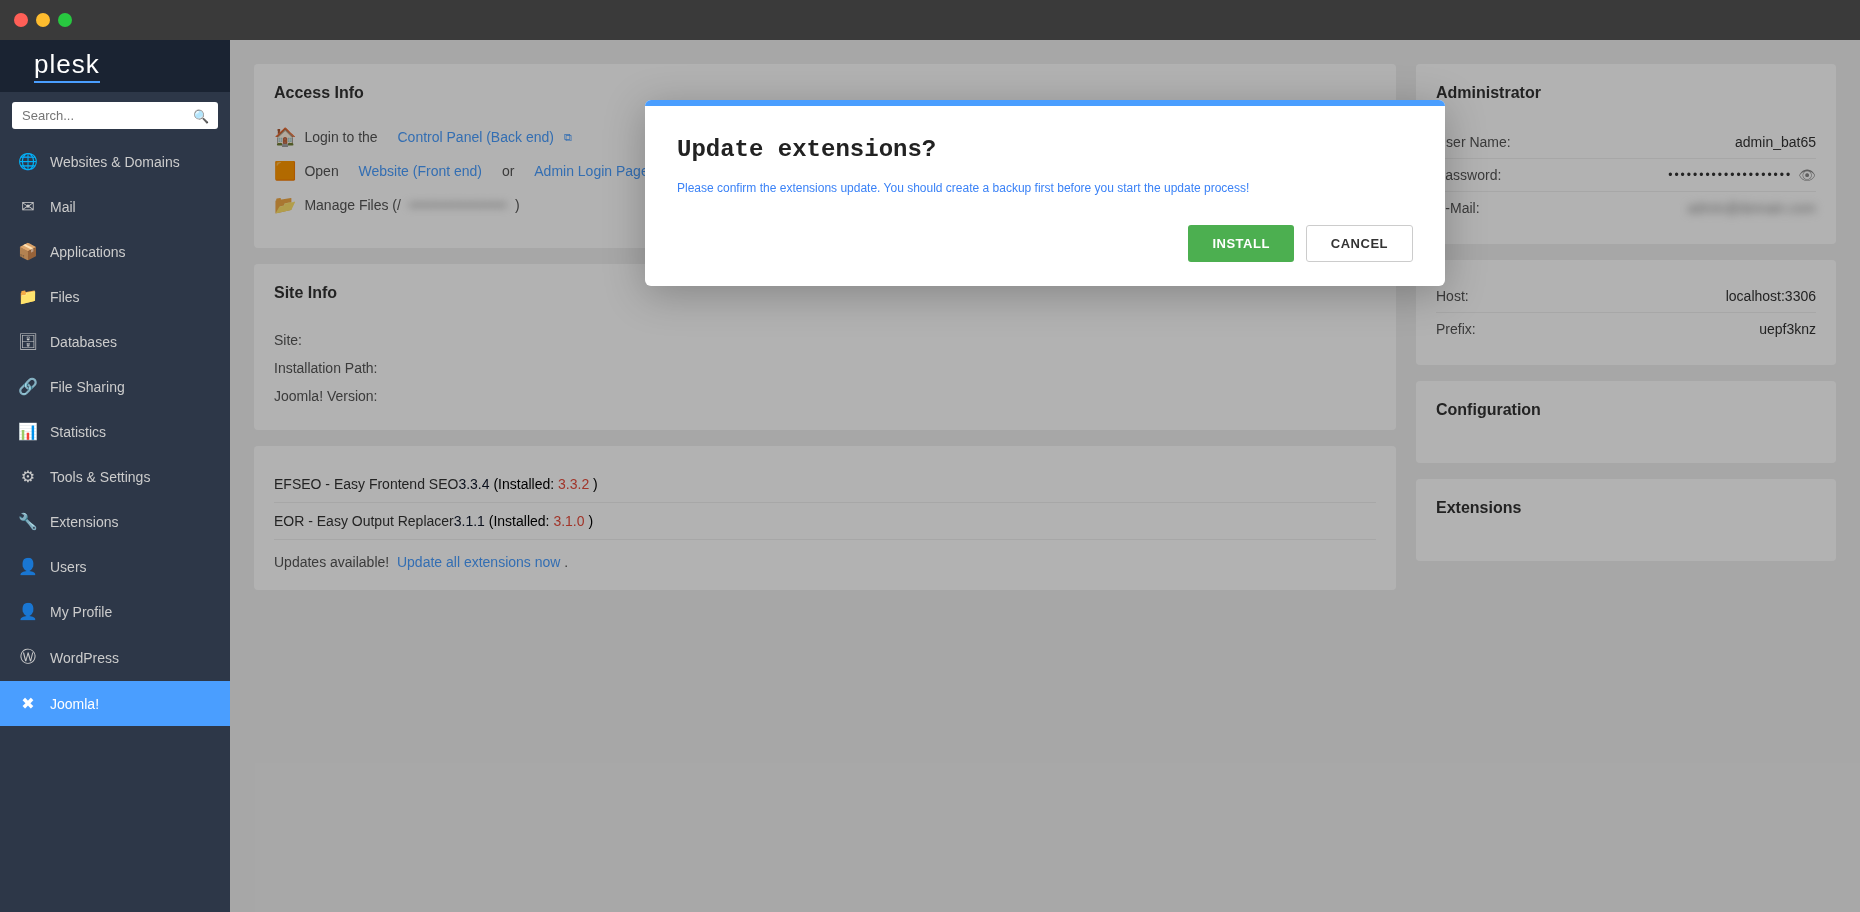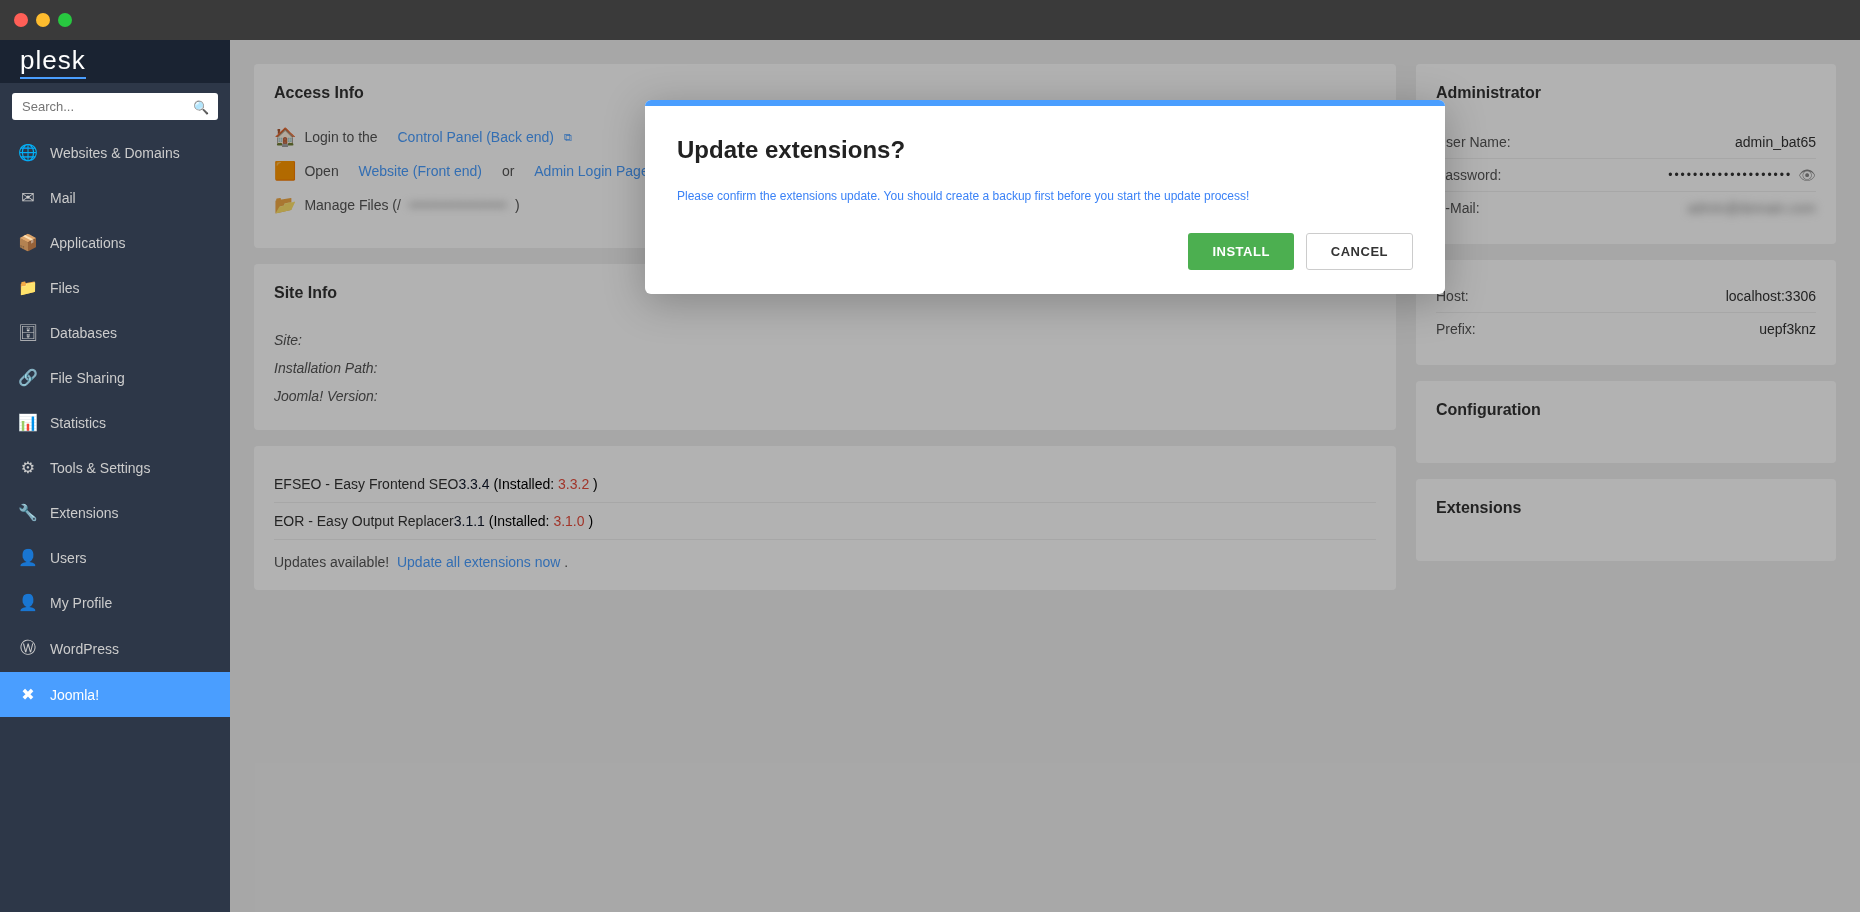--- a/index.html
+++ b/index.html
@@ -31,22 +31,22 @@
     
     .sidebar {
       width: 230px;
       background: #2d3748;
       display: flex;
       flex-direction: column;
       flex-shrink: 0;
     }
     .sidebar-header {
       background: #1a2332;
-      padding: 16px 20px;
-      height: 43px;
+      padding: 16px 34px;
+      height: 52px;
       display: flex;
       align-items: center;
     }
     .plesk-logo {
       color: #fff;
       font-size: 26px;
       font-weight: 300;
       letter-spacing: 1px;
     }
     .plesk-logo span {
@@ -129,21 +129,21 @@
       align-items: center;
       gap: 8px;
       margin-bottom: 12px;
       font-size: 14px;
       color: #555;
     }
     .access-row .icon-img { font-size: 18px; }
     .link-blue { color: #4a9eff; text-decoration: none; cursor: pointer; }
     .ext-icon { font-size: 11px; color: #4a9eff; margin-left: 2px; }
 
-    .info-table { width: 100%; border-collapse: collapse; font-style: italic; }
+    .info-table { width: 100%; border-collapse: collapse; }
     .info-table td { padding: 6px 0; font-size: 14px; }
     .info-table td:first-child { color: #555; width: 160px; font-weight: 500; }
     .info-table td:last-child { color: #333; }
 
     .admin-panel { background: #fff; border-radius: 4px; padding: 20px; margin-bottom: 16px; }
     .admin-row { display: flex; justify-content: space-between; padding: 8px 0; font-size: 14px; border-bottom: 1px solid #f0f0f0; }
     .admin-row:last-child { border-bottom: none; }
     .admin-label { color: #555; font-weight: 500; }
     .admin-value { color: #333; display: flex; align-items: center; gap: 6px; }
     .password-dots { letter-spacing: 2px; font-size: 12px; }
@@ -174,21 +174,21 @@
       border-radius: 6px;
       box-shadow: 0 8px 40px rgba(0,0,0,0.25);
       width: 800px;
       overflow: hidden;
     }
     .modal-top-bar {
       height: 6px;
       background: #4a9eff;
     }
     .modal-body { padding: 30px 32px 24px; }
-    .modal-title { font-size: 24px; font-weight: 600; color: #222; margin-bottom: 23px; }
+    .modal-title { font-size: 24px; font-weight: 600; color: #222; margin-bottom: 16px; font-family: Liberation Mono, monospace; }
     .modal-desc { font-size: 12px; color: #3b82f6; line-height: 1.5; margin-bottom: 28px; }
     .modal-actions { display: flex; justify-content: flex-end; gap: 12px; }
     .btn-install {
       background: #4caf50;
       color: #fff;
       border: none;
       padding: 10px 24px;
       font-size: 13px;
       font-weight: 700;
       letter-spacing: 0.5px;

